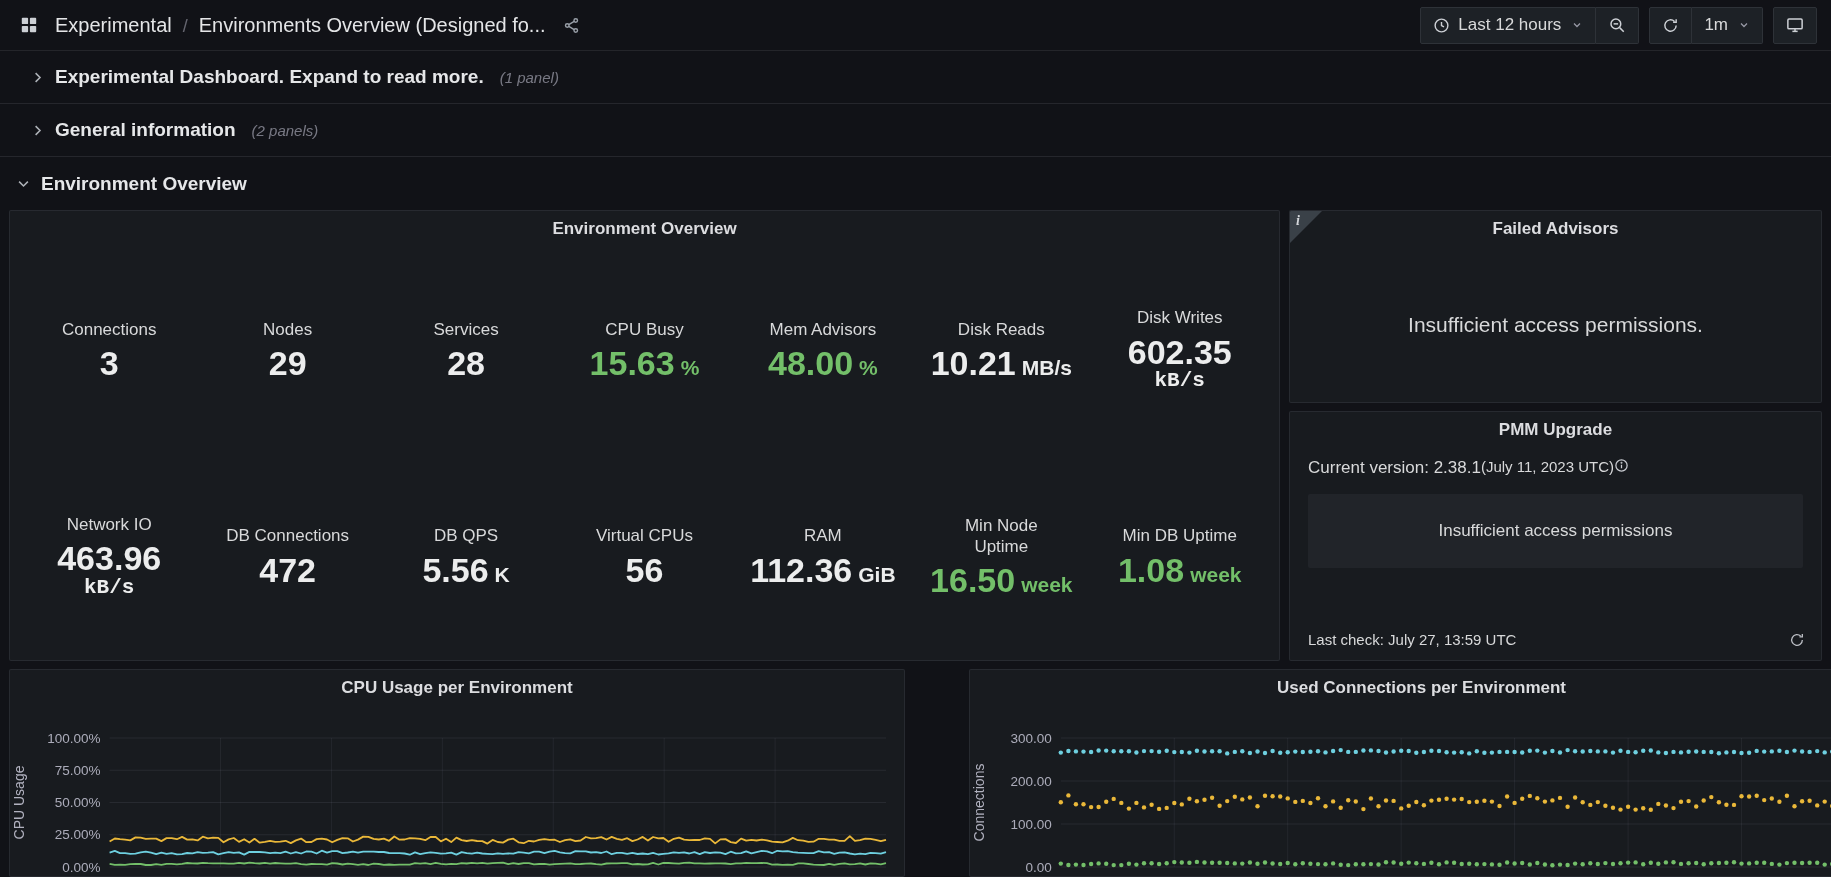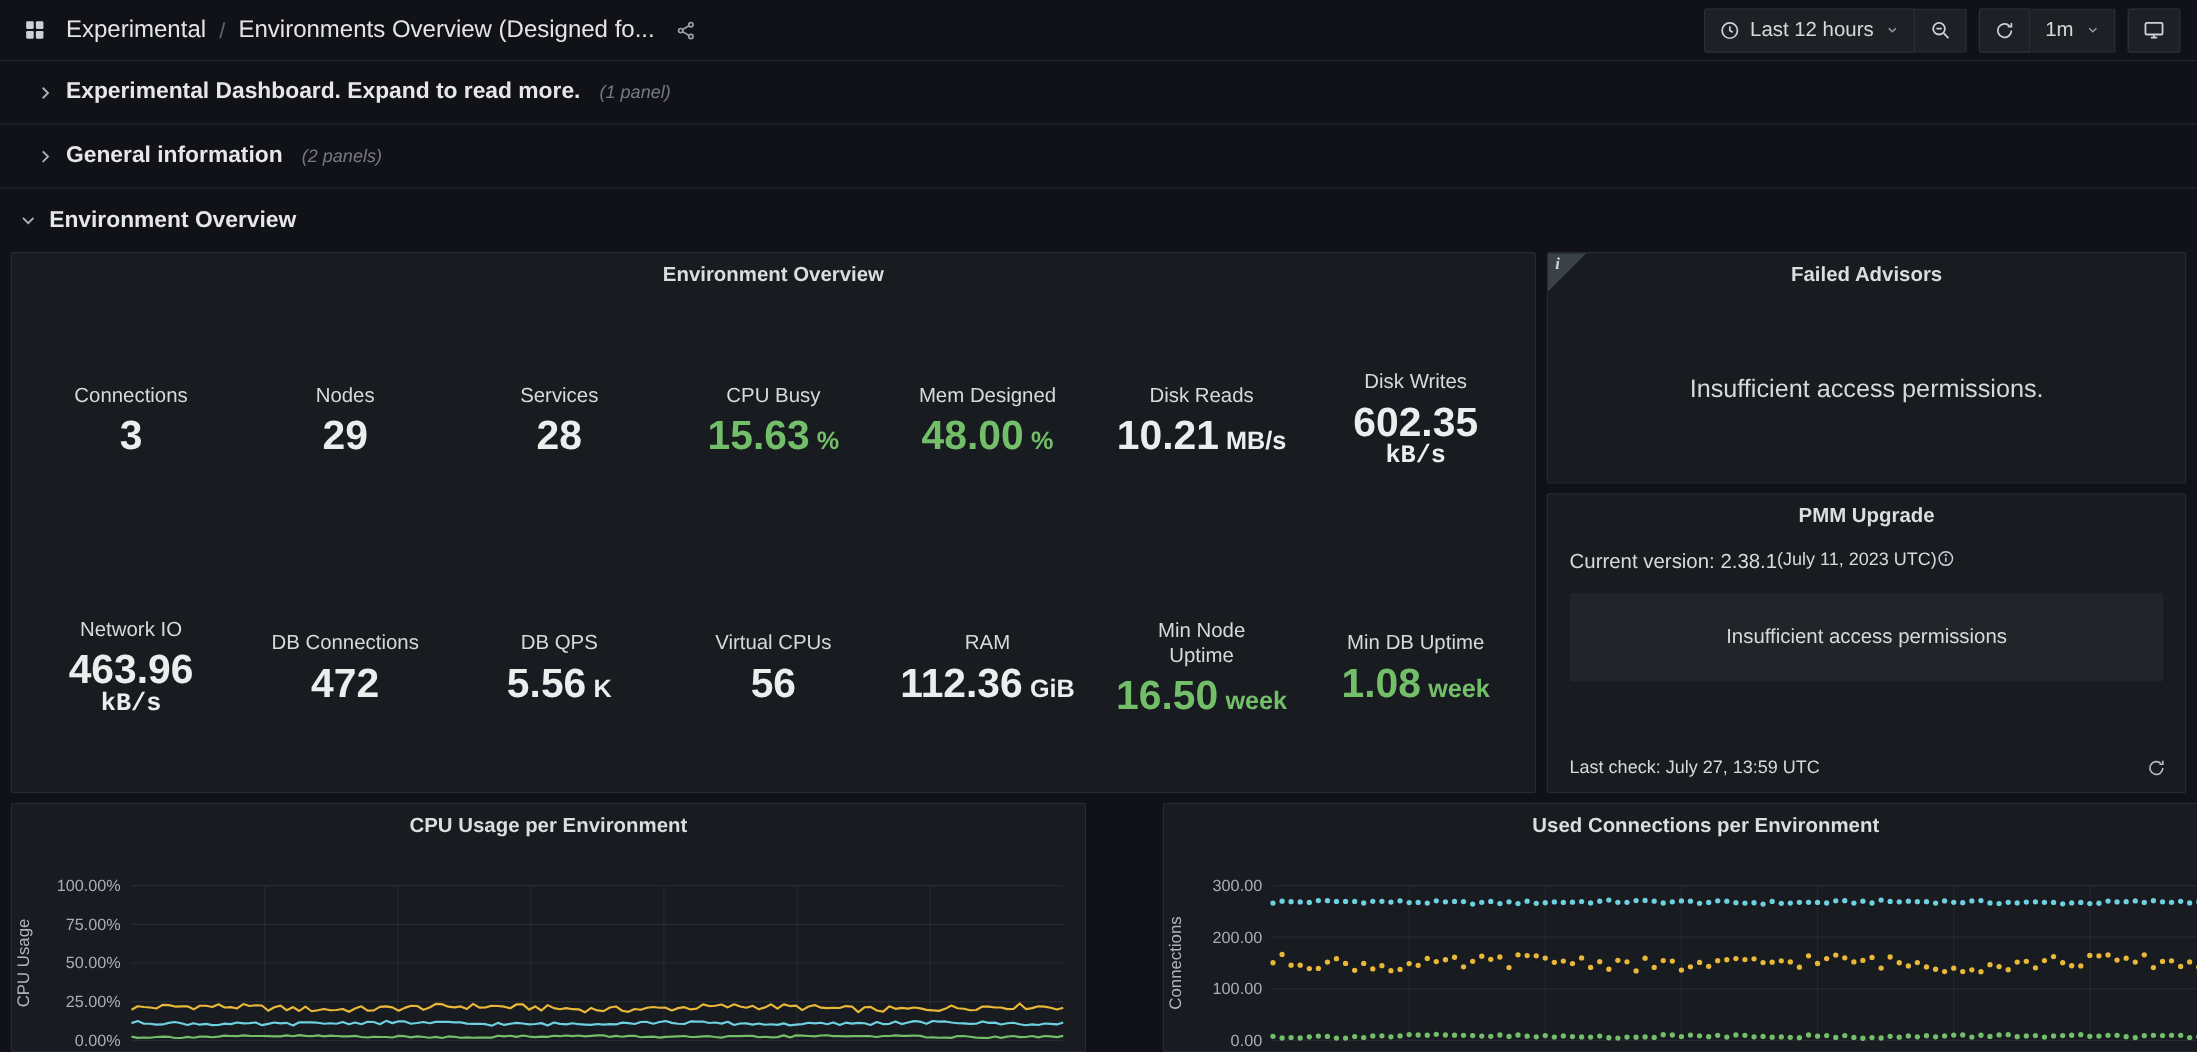--- a/index.html
+++ b/index.html
@@ -224,21 +224,21 @@
           </div>
           <div class="stat">
             <div class="stat-label">Services</div>
             <div class="stat-value"><span class="stat-num">28</span></div>
           </div>
           <div class="stat">
             <div class="stat-label">CPU Busy</div>
             <div class="stat-value" style="color: rgb(115, 191, 105);"><span class="stat-num">15.63</span><span class="stat-unit">%</span></div>
           </div>
           <div class="stat">
-            <div class="stat-label">Mem Designed</div>
+            <div class="stat-label">Mem Advisors</div>
             <div class="stat-value" style="color: rgb(115, 191, 105);"><span class="stat-num">48.00</span><span class="stat-unit">%</span></div>
           </div>
           <div class="stat">
             <div class="stat-label">Disk Reads</div>
             <div class="stat-value"><span class="stat-num">10.21</span><span class="stat-unit">MB/s</span></div>
           </div>
           <div class="stat">
             <div class="stat-label">Disk Writes</div>
             <div class="stat-value"><span class="stat-num">602.35</span><span class="stat-unit nl">kB/s</span></div>
           </div>

